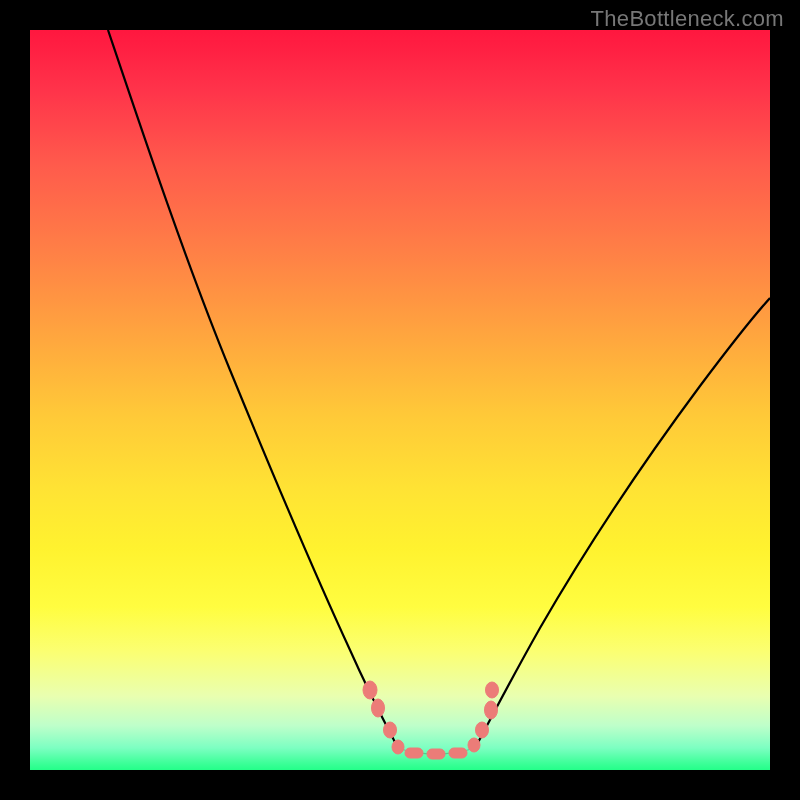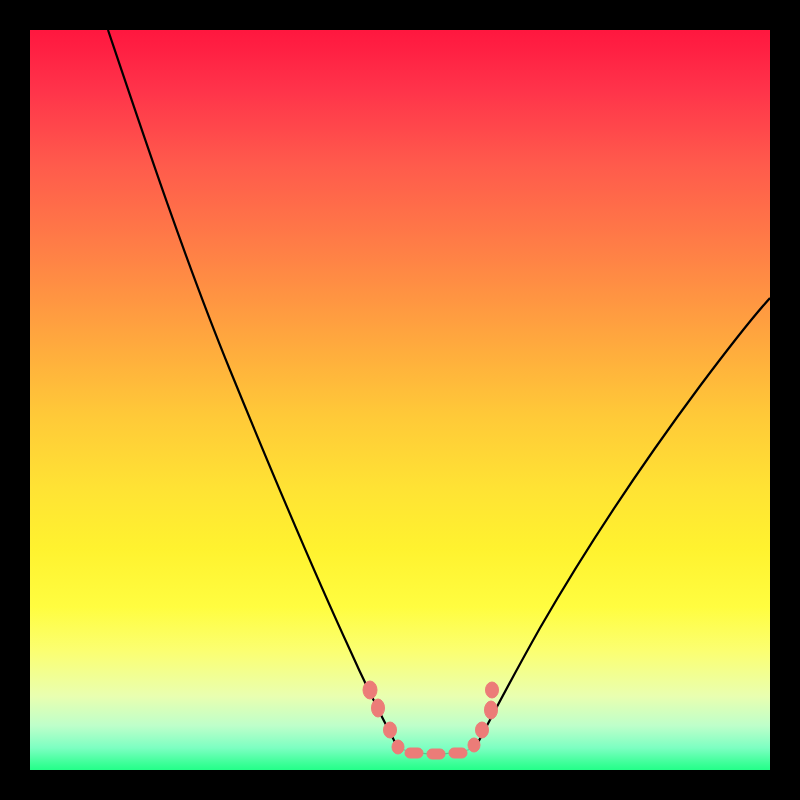--- a/index.html
+++ b/index.html
@@ -54,20 +54,21 @@
     font-size: 22px;
     font-weight: 500;
     letter-spacing: 0.3px;
   }
 </style>
 </head>
 <body>
 
 <div class="outer">
 
+  <div class="watermark">TheBottleneck.com</div>
 
   <div class="plot-area">
     <svg viewBox="0 0 740 740" preserveAspectRatio="none">
 
       <path d="M 78 0
                C 110 95, 155 230, 200 340
                C 245 450, 290 555, 320 620
                C 340 665, 355 693, 368 718" fill="none" stroke="#000" stroke-width="2.2"></path>
 
       <path d="M 368 718 C 390 726, 420 726, 445 718" fill="none" stroke="#000" stroke-width="1.2" opacity="0.2"></path>

